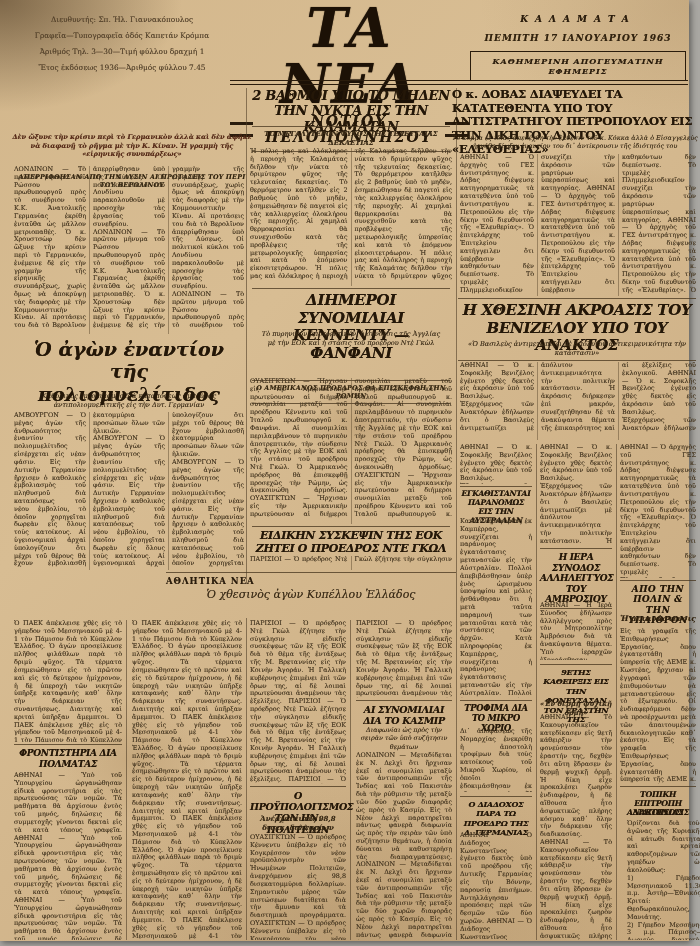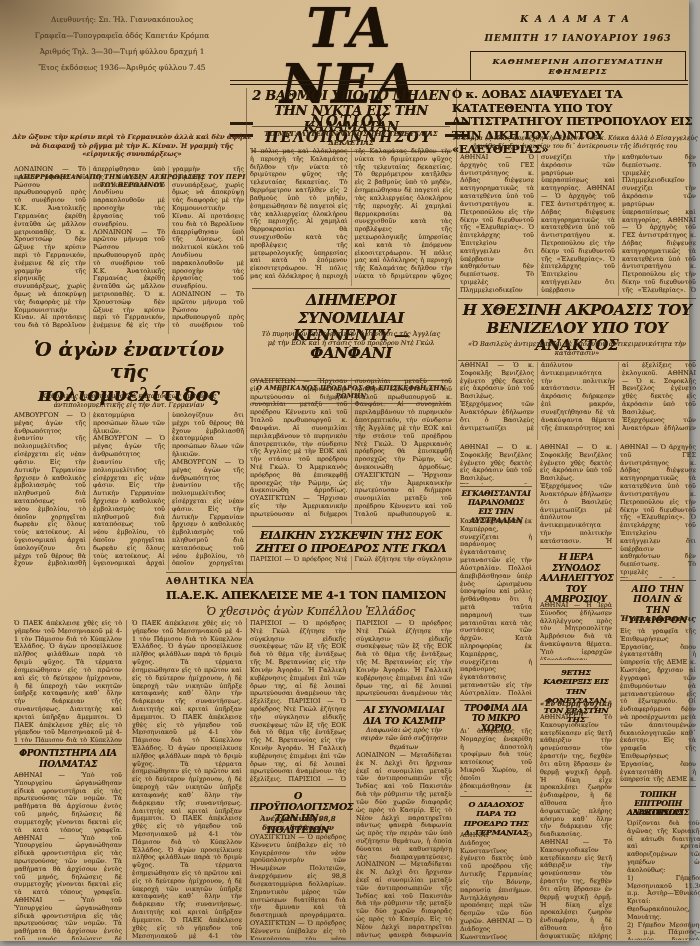--- a/index.html
+++ b/index.html
@@ -98,21 +98,20 @@
   <div class="abs deck center" style="left:12px;top:133px;width:240px;color:#5a2a18;">Δὲν ὤξυνε τὴν κρίσιν περὶ τὸ Γερμανικὸν ἀλλὰ καὶ δὲν ἀφῆκε νὰ διαφανῇ τὸ ρῆγμα μὲ τὴν Κ. Κίναν. Ἡ γραμμὴ τῆς «εἰρηνικῆς συνυπάρξεως»</div>
   <div class="abs kick center" style="left:12px;top:153px;width:240px;">ΑΠΕΡΡΙΦΘΗΣΑΝ ΑΠΟ ΤΗΝ ΔΥΣΙΝ ΑΙ ΠΡΟΤΑΣΕΙΣ ΤΟΥ ΠΕΡΙ ΤΟΥ ΒΕΡΟΛΙΝΟΥ</div>
   <div class="abs body-txt cols3" style="left:14px;top:166px;width:230px;height:168px;">ΛΟΝΔΙΝΟΝ — Τὸ πρῶτον μήνυμα τοῦ Ρώσσου πρωθυπουργοῦ πρὸς τὸ συνέδριον τοῦ Κ.Κ. Ἀνατολικῆς Γερμανίας ἐκρίθη ἐνταῦθα ὡς μᾶλλον μετριοπαθές. Ὁ κ. Χρουστσὼφ δὲν ὤξυνε τὴν κρίσιν περὶ τὸ Γερμανικόν, ἐνέμεινε δὲ εἰς τὴν γραμμὴν τῆς εἰρηνικῆς συνυπάρξεως, χωρὶς ὅμως νὰ ἀποκρύψῃ τὰς διαφορὰς μὲ τὴν Κομμουνιστικὴν Κίναν. Αἱ προτάσεις του διὰ τὸ Βερολῖνον ἀπερρίφθησαν ὑπὸ τῆς Δύσεως. Οἱ πολιτικοὶ κύκλοι τοῦ Λονδίνου παρακολουθοῦν μὲ προσοχὴν τὰς ἐργασίας τοῦ συνεδρίου. ΛΟΝΔΙΝΟΝ — Τὸ πρῶτον μήνυμα τοῦ Ρώσσου πρωθυπουργοῦ πρὸς τὸ συνέδριον τοῦ Κ.Κ. Ἀνατολικῆς Γερμανίας ἐκρίθη ἐνταῦθα ὡς μᾶλλον μετριοπαθές. Ὁ κ. Χρουστσὼφ δὲν ὤξυνε τὴν κρίσιν περὶ τὸ Γερμανικόν, ἐνέμεινε δὲ εἰς τὴν γραμμὴν τῆς εἰρηνικῆς συνυπάρξεως, χωρὶς ὅμως νὰ ἀποκρύψῃ τὰς διαφορὰς μὲ τὴν Κομμουνιστικὴν Κίναν. Αἱ προτάσεις του διὰ τὸ Βερολῖνον ἀπερρίφθησαν ὑπὸ τῆς Δύσεως. Οἱ πολιτικοὶ κύκλοι τοῦ Λονδίνου παρακολουθοῦν μὲ προσοχὴν τὰς ἐργασίας τοῦ συνεδρίου. ΛΟΝΔΙΝΟΝ — Τὸ πρῶτον μήνυμα τοῦ Ρώσσου πρωθυπουργοῦ πρὸς τὸ συνέδριον τοῦ Κ.Κ. Ἀνατολικῆς Γερμανίας ἐκρίθη ἐνταῦθα ὡς μᾶλλον μετριοπαθές. Ὁ κ. Χρουστσὼφ δὲν ὤξυνε τὴν κρίσιν περὶ τὸ Γερμανικόν, ἐνέμεινε δὲ εἰς τὴν γραμμὴν τῆς εἰρηνικῆς συνυπάρξεως, χωρὶς ὅμως νὰ ἀποκρύψῃ τὰς διαφορὰς μὲ τὴν Κομμουνιστικὴν Κίναν. Αἱ προτάσεις του διὰ τὸ Βερολῖνον ἀπερρίφθησαν ὑπὸ τῆς Δύσεως. Οἱ πολιτικοὶ κύκλοι τοῦ Λονδίνου παρακολουθοῦν μὲ προσοχὴν τὰς ἐργασίας τοῦ συνεδρίου. ΛΟΝΔΙΝΟΝ — Τὸ πρῶτον μήνυμα τοῦ Ρώσσου πρωθυπουργοῦ πρὸς τὸ συνέδριον τοῦ Κ.Κ. Ἀνατολικῆς Γερμανίας ἐκρίθη ἐνταῦθα ὡς μᾶλλον μετριοπαθές. Ὁ κ. Χρουστσὼφ δὲν ὤξυνε τὴν κρίσιν περὶ τὸ Γερμανικόν, ἐνέμεινε δὲ εἰς τὴν γραμμὴν τῆς εἰρηνικῆς συνυπάρξεως, χωρὶς ὅμως νὰ ἀποκρύψῃ τὰς διαφορὰς μὲ τὴν Κομμουνιστικὴν Κίναν. Αἱ προτάσεις του διὰ τὸ Βερολῖνον ἀπερρίφθησαν ὑπὸ τῆς Δύσεως. Οἱ πολιτικοὶ κύκλοι τοῦ Λονδίνου παρακολουθοῦν μὲ προσοχὴν τὰς ἐργασίας τοῦ συνεδρίου.</div>
 
   <div class="abs deck center" style="left:16px;top:392px;width:226px;font-weight:normal;font-style:italic;">Καθολικὸς ἐμβολιασμὸς διὰ καταπόσεως ἀμπούλας ἀντιπολιομυελιτικῆς εἰς τὴν Δυτ. Γερμανίαν</div>
   <div class="abs head center" style="left:16px;top:338px;width:226px;font-size:19px;letter-spacing:0;">Ὁ ἀγὼν ἐναντίον τῆς πολιομυελίτιδος</div>
   <div class="abs body-txt cols3" style="left:14px;top:412px;width:230px;height:158px;">ΑΜΒΟΥΡΓΟΝ — Ὁ μέγας ἀγὼν τῆς ἀνθρωπότητος ἐναντίον τῆς πολιομυελίτιδος εἰσέρχεται εἰς νέαν φάσιν. Εἰς τὴν Δυτικὴν Γερμανίαν ἤρχισεν ὁ καθολικὸς ἐμβολιασμὸς τοῦ πληθυσμοῦ διὰ καταπόσεως τοῦ νέου ἐμβολίου, τὸ ὁποῖον χορηγεῖται δωρεὰν εἰς ὅλους τοὺς κατοίκους. Αἱ ὑγειονομικαὶ ἀρχαὶ ὑπολογίζουν ὅτι μέχρι τοῦ θέρους θὰ ἔχουν ἐμβολιασθῆ ἑκατομμύρια προσώπων ὅλων τῶν ἡλικιῶν. ΑΜΒΟΥΡΓΟΝ — Ὁ μέγας ἀγὼν τῆς ἀνθρωπότητος ἐναντίον τῆς πολιομυελίτιδος εἰσέρχεται εἰς νέαν φάσιν. Εἰς τὴν Δυτικὴν Γερμανίαν ἤρχισεν ὁ καθολικὸς ἐμβολιασμὸς τοῦ πληθυσμοῦ διὰ καταπόσεως τοῦ νέου ἐμβολίου, τὸ ὁποῖον χορηγεῖται δωρεὰν εἰς ὅλους τοὺς κατοίκους. Αἱ ὑγειονομικαὶ ἀρχαὶ ὑπολογίζουν ὅτι μέχρι τοῦ θέρους θὰ ἔχουν ἐμβολιασθῆ ἑκατομμύρια προσώπων ὅλων τῶν ἡλικιῶν. ΑΜΒΟΥΡΓΟΝ — Ὁ μέγας ἀγὼν τῆς ἀνθρωπότητος ἐναντίον τῆς πολιομυελίτιδος εἰσέρχεται εἰς νέαν φάσιν. Εἰς τὴν Δυτικὴν Γερμανίαν ἤρχισεν ὁ καθολικὸς ἐμβολιασμὸς τοῦ πληθυσμοῦ διὰ καταπόσεως τοῦ νέου ἐμβολίου, τὸ ὁποῖον χορηγεῖται δωρεὰν εἰς ὅλους τοὺς κατοίκους. Αἱ ὑγειονομικαὶ ἀρχαὶ ὑπολογίζουν ὅτι μέχρι τοῦ θέρους θὰ ἔχουν ἐμβολιασθῆ ἑκατομμύρια προσώπων ὅλων τῶν ἡλικιῶν. ΑΜΒΟΥΡΓΟΝ — Ὁ μέγας ἀγὼν τῆς ἀνθρωπότητος ἐναντίον τῆς πολιομυελίτιδος εἰσέρχεται εἰς νέαν φάσιν. Εἰς τὴν Δυτικὴν Γερμανίαν ἤρχισεν ὁ καθολικὸς ἐμβολιασμὸς τοῦ πληθυσμοῦ διὰ καταπόσεως τοῦ νέου ἐμβολίου, τὸ ὁποῖον χορηγεῖται δωρεὰν εἰς ὅλους τοὺς κατοίκους. Αἱ ὑγειονομικαὶ ἀρχαὶ ὑπολογίζουν ὅτι μέχρι τοῦ θέρους θὰ ἔχουν ἐμβολιασθῆ ἑκατομμύρια προσώπων ὅλων τῶν ἡλικιῶν.</div>
 
   <div class="abs topline" style="left:166px;top:572px;width:290px;">
     <div style="font-size:8.5px;font-weight:bold;color:#2a1c0c;letter-spacing:1px;text-shadow:0 0 .4px rgba(42,28,12,.6);">ΑΘΛΗΤΙΚΑ ΝΕΑ</div>
-    <div class="head" style="font-size:11.5px;margin-top:3px;">Π.Α.Ε.Κ. ΑΠΕΚΛΕΙΣΕ ΜΕ 4-1 ΤΟΝ ΠΑΜΙΣΟΝ</div>
     <div class="deck center" style="font-weight:normal;font-size:11px;margin-top:2px;">Ὁ χθεσινὸς ἀγὼν Κυπέλλου Ἑλλάδος</div>
   </div>
 
   <div class="abs body-txt" style="left:14px;top:620px;width:108px;height:122px;">Ὁ ΠΑΕΚ ἀπέκλεισε χθὲς εἰς τὸ γήπεδον τοῦ Μεσσηνιακοῦ μὲ 4-1 τὸν Πάμισον διὰ τὸ Κύπελλον Ἑλλάδος. Ὁ ἀγὼν προσείλκυσε πλῆθος φιλάθλων παρὰ τὸ δριμὺ ψῦχος. Τὰ τέρματα ἐσημειώθησαν εἰς τὸ πρῶτον καὶ εἰς τὸ δεύτερον ἡμίχρονον, ἡ δὲ ὑπεροχὴ τῶν νικητῶν ὑπῆρξε καταφανὴς καθ᾿ ὅλην τὴν διάρκειαν τῆς συναντήσεως. Διαιτητὴς καὶ κριταὶ ὑπῆρξαν ἄμεμπτοι. Ὁ ΠΑΕΚ ἀπέκλεισε χθὲς εἰς τὸ γήπεδον τοῦ Μεσσηνιακοῦ μὲ 4-1 τὸν Πάμισον διὰ τὸ Κύπελλον Ἑλλάδος. Ὁ ἀγὼν προσείλκυσε πλῆθος φιλάθλων παρὰ τὸ δριμὺ ψῦχος. Τὰ τέρματα ἐσημειώθησαν εἰς τὸ πρῶτον καὶ εἰς τὸ δεύτερον ἡμίχρονον, ἡ δὲ ὑπεροχὴ τῶν νικητῶν ὑπῆρξε καταφανὴς καθ᾿ ὅλην τὴν διάρκειαν τῆς συναντήσεως. Διαιτητὴς καὶ κριταὶ ὑπῆρξαν ἄμεμπτοι. Ὁ ΠΑΕΚ ἀπέκλεισε χθὲς εἰς τὸ γήπεδον τοῦ Μεσσηνιακοῦ μὲ 4-1 τὸν Πάμισον διὰ τὸ Κύπελλον Ἑλλάδος. Ὁ ἀγὼν προσείλκυσε πλῆθος φιλάθλων παρὰ τὸ δριμὺ ψῦχος. Τὰ τέρματα ἐσημειώθησαν εἰς τὸ πρῶτον καὶ εἰς τὸ δεύτερον ἡμίχρονον, ἡ δὲ ὑπεροχὴ τῶν νικητῶν ὑπῆρξε καταφανὴς καθ᾿ ὅλην τὴν διάρκειαν τῆς συναντήσεως. Διαιτητὴς καὶ κριταὶ ὑπῆρξαν ἄμεμπτοι.</div>
   <div class="abs head center topline" style="left:14px;top:744px;width:108px;font-size:9px;">ΦΡΟΝΤΙΣΤΗΡΙΑ ΔΙΑ ΠΟΛΜΑΤΑΣ</div>
   <div class="abs body-txt" style="left:14px;top:772px;width:108px;height:168px;">ΑΘΗΝΑΙ — Ὑπὸ τοῦ Ὑπουργείου ὠργανώθησαν εἰδικὰ φροντιστήρια εἰς τὰς πρωτευούσας τῶν νομῶν. Τὰ μαθήματα θὰ ἀρχίσουν ἐντὸς τοῦ μηνός, δηλώσεις δὲ συμμετοχῆς γίνονται δεκταὶ εἰς τὰ κατὰ τόπους γραφεῖα. ΑΘΗΝΑΙ — Ὑπὸ τοῦ Ὑπουργείου ὠργανώθησαν εἰδικὰ φροντιστήρια εἰς τὰς πρωτευούσας τῶν νομῶν. Τὰ μαθήματα θὰ ἀρχίσουν ἐντὸς τοῦ μηνός, δηλώσεις δὲ συμμετοχῆς γίνονται δεκταὶ εἰς τὰ κατὰ τόπους γραφεῖα. ΑΘΗΝΑΙ — Ὑπὸ τοῦ Ὑπουργείου ὠργανώθησαν εἰδικὰ φροντιστήρια εἰς τὰς πρωτευούσας τῶν νομῶν. Τὰ μαθήματα θὰ ἀρχίσουν ἐντὸς τοῦ μηνός, δηλώσεις δὲ συμμετοχῆς γίνονται δεκταὶ εἰς τὰ κατὰ τόπους γραφεῖα. ΑΘΗΝΑΙ — Ὑπὸ τοῦ Ὑπουργείου ὠργανώθησαν εἰδικὰ φροντιστήρια εἰς τὰς πρωτευούσας τῶν νομῶν. Τὰ μαθήματα θὰ ἀρχίσουν ἐντὸς τοῦ μηνός, δηλώσεις δὲ συμμετοχῆς γίνονται δεκταὶ εἰς τὰ κατὰ τόπους γραφεῖα.</div>
   <div class="abs body-txt" style="left:132px;top:620px;width:110px;height:320px;">Ὁ ΠΑΕΚ ἀπέκλεισε χθὲς εἰς τὸ γήπεδον τοῦ Μεσσηνιακοῦ μὲ 4-1 τὸν Πάμισον διὰ τὸ Κύπελλον Ἑλλάδος. Ὁ ἀγὼν προσείλκυσε πλῆθος φιλάθλων παρὰ τὸ δριμὺ ψῦχος. Τὰ τέρματα ἐσημειώθησαν εἰς τὸ πρῶτον καὶ εἰς τὸ δεύτερον ἡμίχρονον, ἡ δὲ ὑπεροχὴ τῶν νικητῶν ὑπῆρξε καταφανὴς καθ᾿ ὅλην τὴν διάρκειαν τῆς συναντήσεως. Διαιτητὴς καὶ κριταὶ ὑπῆρξαν ἄμεμπτοι. Ὁ ΠΑΕΚ ἀπέκλεισε χθὲς εἰς τὸ γήπεδον τοῦ Μεσσηνιακοῦ μὲ 4-1 τὸν Πάμισον διὰ τὸ Κύπελλον Ἑλλάδος. Ὁ ἀγὼν προσείλκυσε πλῆθος φιλάθλων παρὰ τὸ δριμὺ ψῦχος. Τὰ τέρματα ἐσημειώθησαν εἰς τὸ πρῶτον καὶ εἰς τὸ δεύτερον ἡμίχρονον, ἡ δὲ ὑπεροχὴ τῶν νικητῶν ὑπῆρξε καταφανὴς καθ᾿ ὅλην τὴν διάρκειαν τῆς συναντήσεως. Διαιτητὴς καὶ κριταὶ ὑπῆρξαν ἄμεμπτοι. Ὁ ΠΑΕΚ ἀπέκλεισε χθὲς εἰς τὸ γήπεδον τοῦ Μεσσηνιακοῦ μὲ 4-1 τὸν Πάμισον διὰ τὸ Κύπελλον Ἑλλάδος. Ὁ ἀγὼν προσείλκυσε πλῆθος φιλάθλων παρὰ τὸ δριμὺ ψῦχος. Τὰ τέρματα ἐσημειώθησαν εἰς τὸ πρῶτον καὶ εἰς τὸ δεύτερον ἡμίχρονον, ἡ δὲ ὑπεροχὴ τῶν νικητῶν ὑπῆρξε καταφανὴς καθ᾿ ὅλην τὴν διάρκειαν τῆς συναντήσεως. Διαιτητὴς καὶ κριταὶ ὑπῆρξαν ἄμεμπτοι. Ὁ ΠΑΕΚ ἀπέκλεισε χθὲς εἰς τὸ γήπεδον τοῦ Μεσσηνιακοῦ μὲ 4-1 τὸν Πάμισον διὰ τὸ Κύπελλον Ἑλλάδος. Ὁ ἀγὼν προσείλκυσε πλῆθος φιλάθλων παρὰ τὸ δριμὺ ψῦχος. Τὰ τέρματα ἐσημειώθησαν εἰς τὸ πρῶτον καὶ εἰς τὸ δεύτερον ἡμίχρονον, ἡ δὲ ὑπεροχὴ τῶν νικητῶν ὑπῆρξε καταφανὴς καθ᾿ ὅλην τὴν διάρκειαν τῆς συναντήσεως. Διαιτητὴς καὶ κριταὶ ὑπῆρξαν ἄμεμπτοι. Ὁ ΠΑΕΚ ἀπέκλεισε χθὲς εἰς τὸ γήπεδον τοῦ Μεσσηνιακοῦ μὲ 4-1 τὸν Πάμισον διὰ τὸ Κύπελλον Ἑλλάδος. Ὁ ἀγὼν προσείλκυσε πλῆθος φιλάθλων παρὰ τὸ δριμὺ ψῦχος. Τὰ τέρματα ἐσημειώθησαν εἰς τὸ πρῶτον καὶ εἰς τὸ δεύτερον ἡμίχρονον, ἡ δὲ ὑπεροχὴ τῶν νικητῶν ὑπῆρξε καταφανὴς καθ᾿ ὅλην τὴν διάρκειαν τῆς συναντήσεως. Διαιτητὴς καὶ κριταὶ ὑπῆρξαν ἄμεμπτοι. Ὁ ΠΑΕΚ ἀπέκλεισε χθὲς εἰς τὸ γήπεδον τοῦ Μεσσηνιακοῦ μὲ 4-1 τὸν Πάμισον διὰ τὸ Κύπελλον Ἑλλάδος. Ὁ ἀγὼν προσείλκυσε πλῆθος φιλάθλων παρὰ τὸ δριμὺ ψῦχος. Τὰ τέρματα ἐσημειώθησαν εἰς τὸ πρῶτον καὶ εἰς τὸ δεύτερον ἡμίχρονον, ἡ δὲ ὑπεροχὴ τῶν νικητῶν ὑπῆρξε καταφανὴς καθ᾿ ὅλην τὴν διάρκειαν τῆς συναντήσεως. Διαιτητὴς καὶ κριταὶ ὑπῆρξαν ἄμεμπτοι. Ὁ ΠΑΕΚ ἀπέκλεισε χθὲς εἰς τὸ γήπεδον τοῦ Μεσσηνιακοῦ μὲ 4-1 τὸν Πάμισον διὰ τὸ Κύπελλον Ἑλλάδος. Ὁ ἀγὼν προσείλκυσε πλῆθος φιλάθλων παρὰ τὸ δριμὺ ψῦχος. Τὰ τέρματα ἐσημειώθησαν εἰς τὸ πρῶτον καὶ εἰς τὸ δεύτερον ἡμίχρονον, ἡ δὲ ὑπεροχὴ τῶν νικητῶν ὑπῆρξε καταφανὴς καθ᾿ ὅλην τὴν διάρκειαν τῆς συναντήσεως. Διαιτητὴς καὶ κριταὶ ὑπῆρξαν ἄμεμπτοι.</div>
 
   <div class="abs head center" style="left:252px;top:88px;width:198px;font-size:13px;">2 ΒΑΘΜΟΙ ΥΠΟ ΤΟ ΜΗΔΕΝ ΤΗΝ ΝΥΚΤΑ ΕΙΣ ΤΗΝ ΚΑΛΑΜΑΤΑΝ</div>
   <div class="abs deck center topline botline" style="left:252px;top:126px;width:198px;font-size:6.8px;">ΤΟ ΜΕΓΑΛΥΤΕΡΟΝ ΨΥΧΟΣ ΤΗΣ ΤΕΛΕΥΤΑΙΑΣ ΔΕΚΑΕΤΙΑΣ</div>

